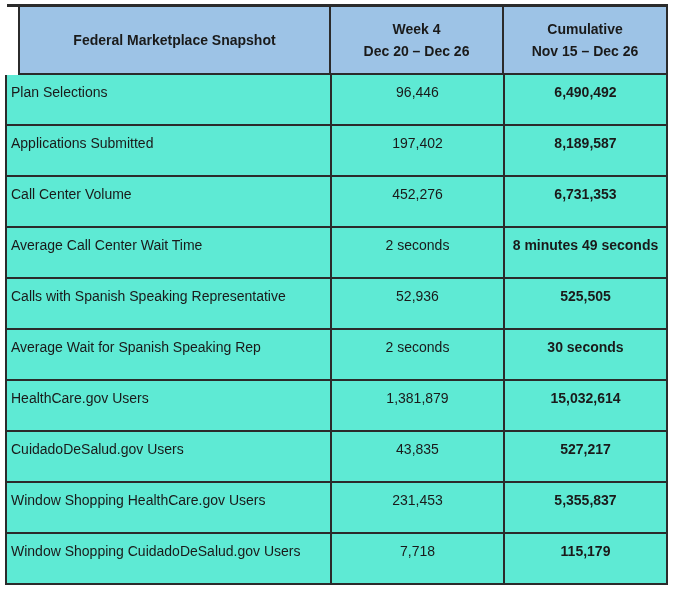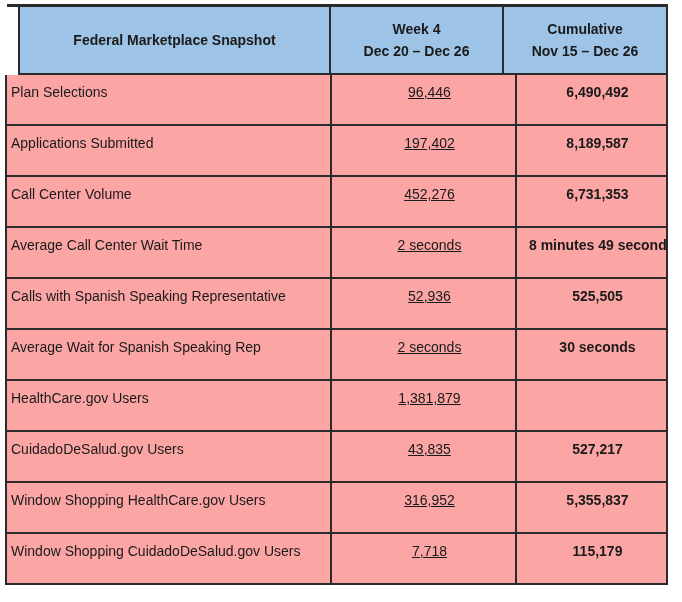--- a/index.html
+++ b/index.html
@@ -47,36 +47,34 @@
   }
   .hc-1 { width: 311px; border-right: 2px solid var(--border-color); }
   .hc-2 { width: 173px; border-right: 2px solid var(--border-color); }
   .hc-3 { flex: 1; }
   .body-row {
     height: 51px;
     display: flex;
     border: 2px solid var(--border-color);
     border-top: none;
     font-size: 14px;
-    background: #fca5a5;
-    gap: 12px;
+    background: #5eead4;
   }
   .bc { padding-top: 9px; overflow: hidden; white-space: nowrap; }
   .bc-label {
     width: 325px;
     border-right: 2px solid var(--border-color);
     padding-left: 4px;
     padding-right: 2px;
     text-align: left;
   }
   .bc-week {
     width: 173px;
     border-right: 2px solid var(--border-color);
     text-align: center;
-    text-decoration: underline;
   }
   .bc-cum { flex: 1; text-align: center; font-weight: bold; }
 </style>
 </head>
 <body>
 
 <div id="table-wrap">
 
   <div id="top-cap"></div>
 
@@ -126,31 +124,32 @@
 
   <div class="body-row">
     <div class="bc bc-label">Average Wait for Spanish Speaking Rep</div>
     <div class="bc bc-week">2 seconds</div>
     <div class="bc bc-cum">30 seconds</div>
   </div>
 
   <div class="body-row">
     <div class="bc bc-label">HealthCare.gov Users</div>
     <div class="bc bc-week">1,381,879</div>
+    <div class="bc bc-cum">15,032,614</div>
   </div>
 
   <div class="body-row">
     <div class="bc bc-label">CuidadoDeSalud.gov Users</div>
     <div class="bc bc-week">43,835</div>
     <div class="bc bc-cum">527,217</div>
   </div>
 
   <div class="body-row">
     <div class="bc bc-label">Window Shopping HealthCare.gov Users</div>
-    <div class="bc bc-week">316,952</div>
+    <div class="bc bc-week">231,453</div>
     <div class="bc bc-cum">5,355,837</div>
   </div>
 
   <div class="body-row">
     <div class="bc bc-label">Window Shopping CuidadoDeSalud.gov Users</div>
     <div class="bc bc-week">7,718</div>
     <div class="bc bc-cum">115,179</div>
   </div>
 
 </div>

